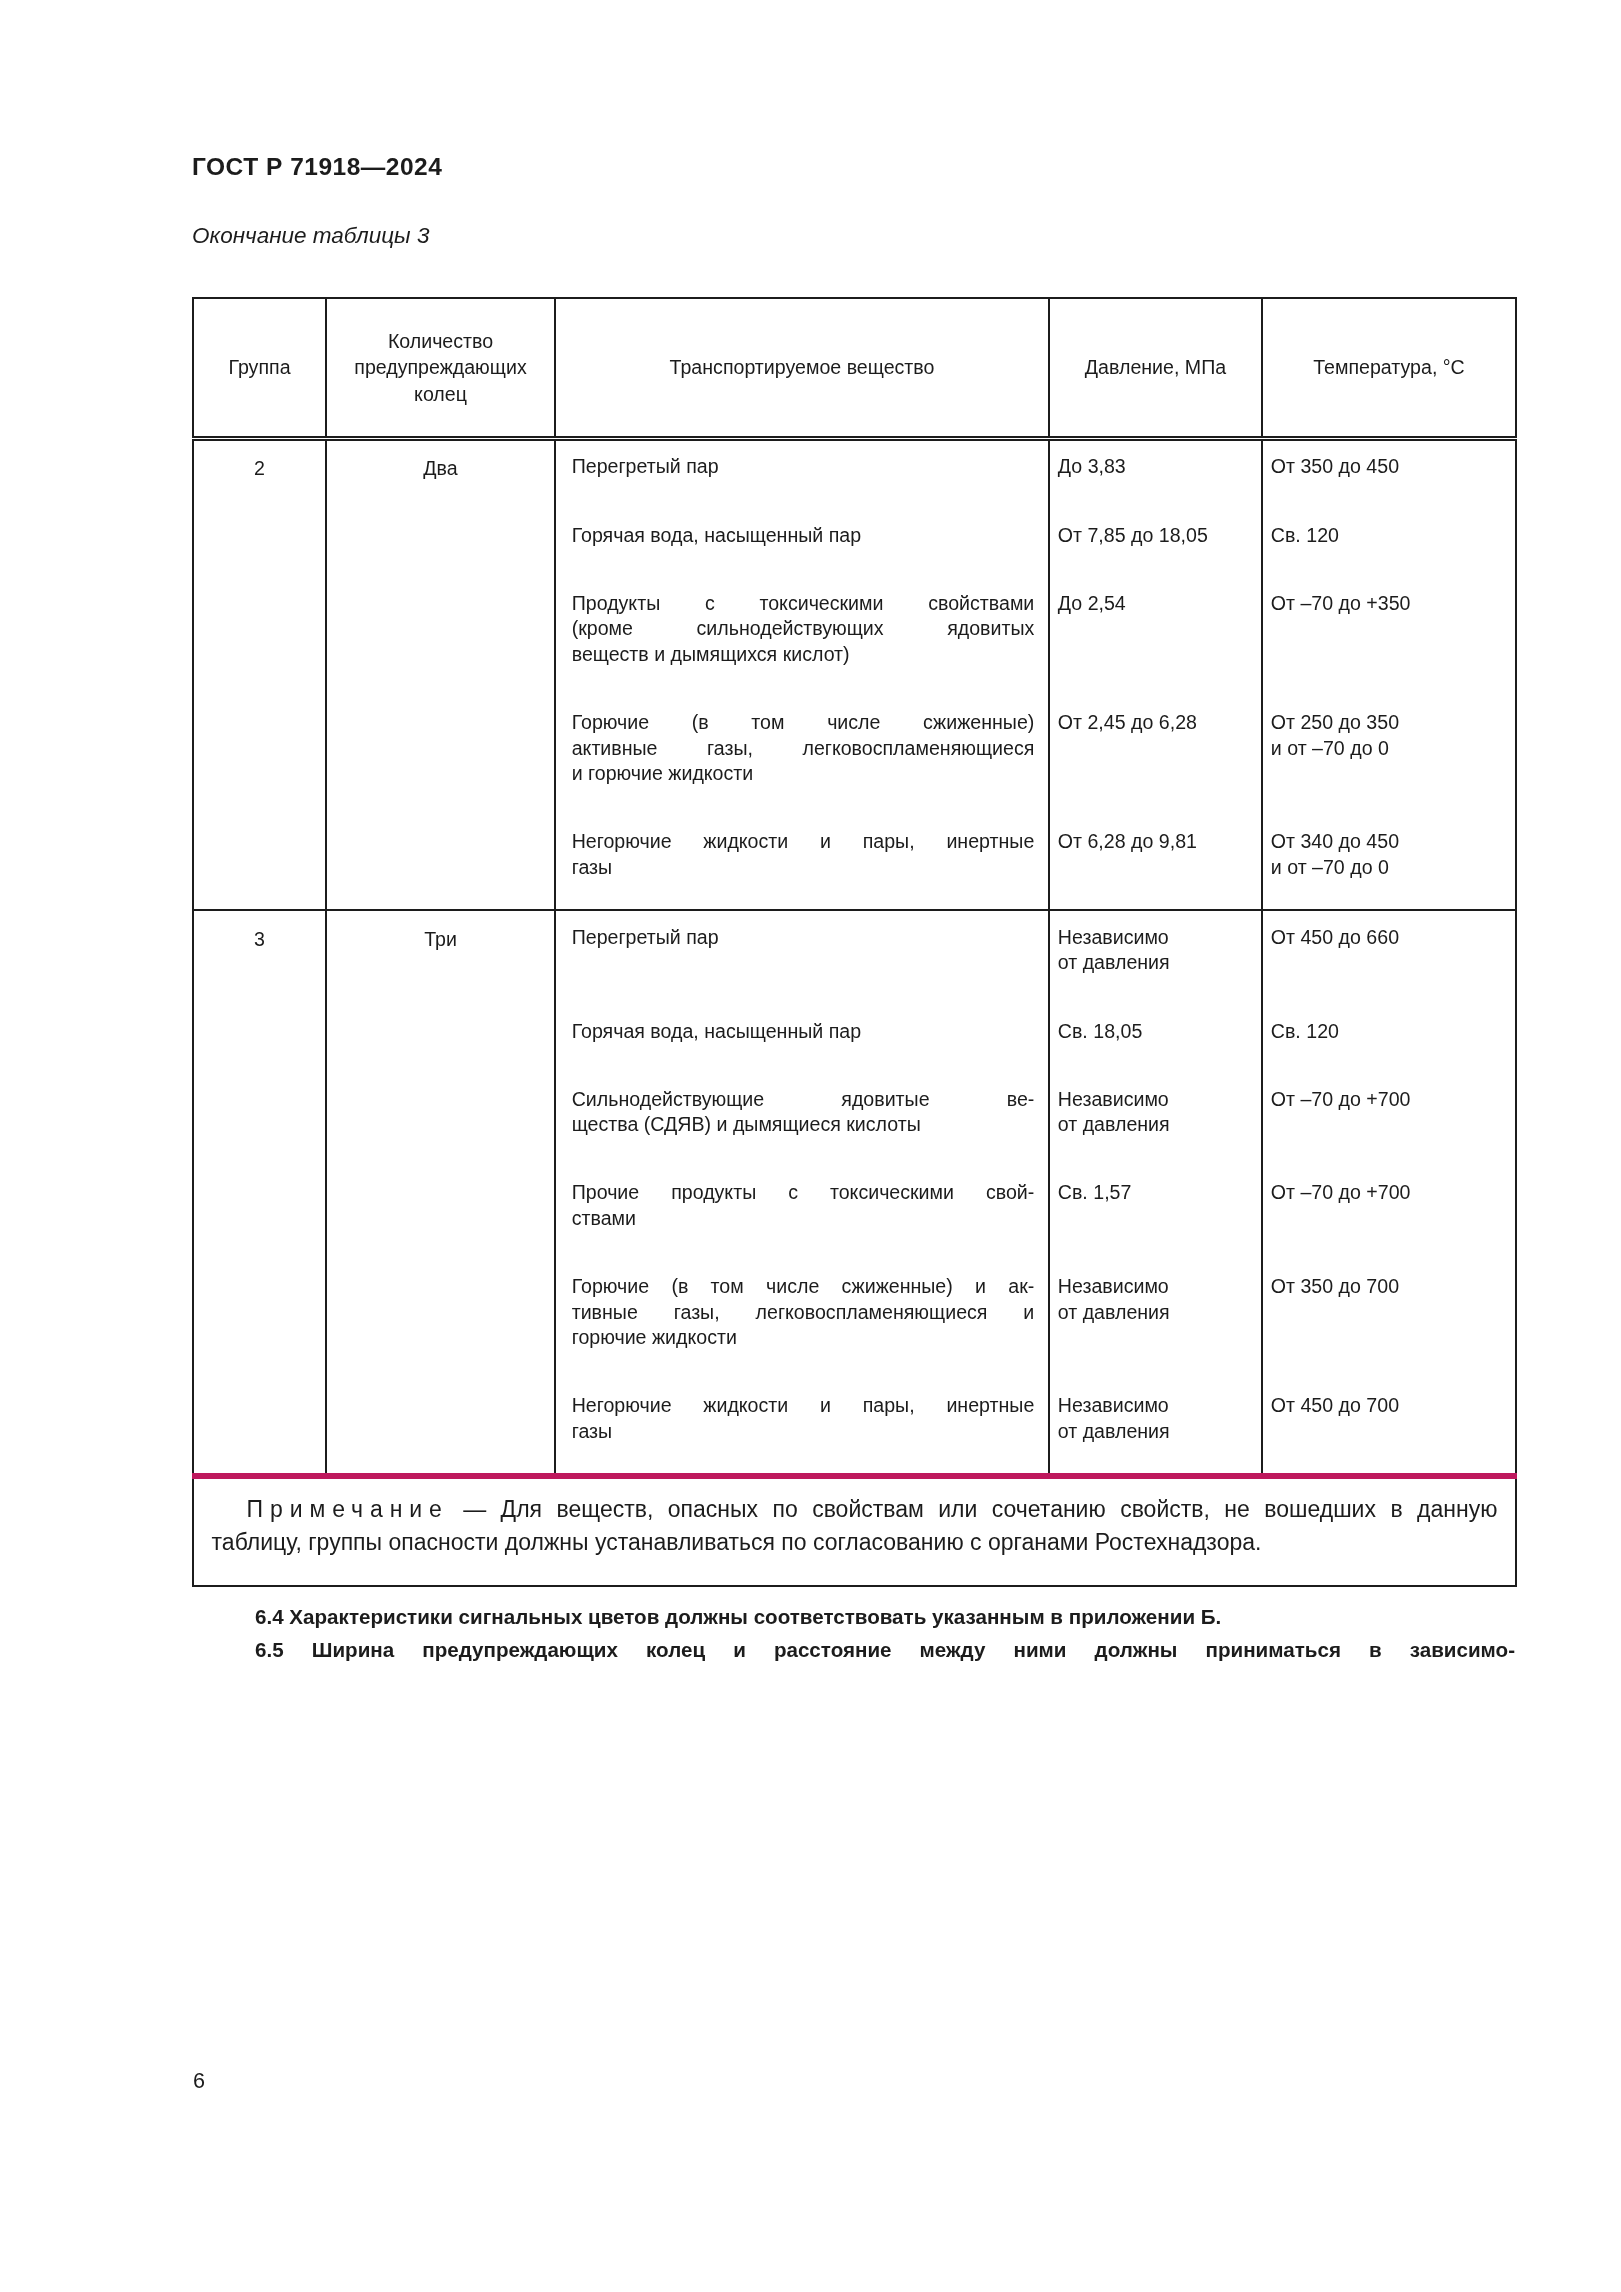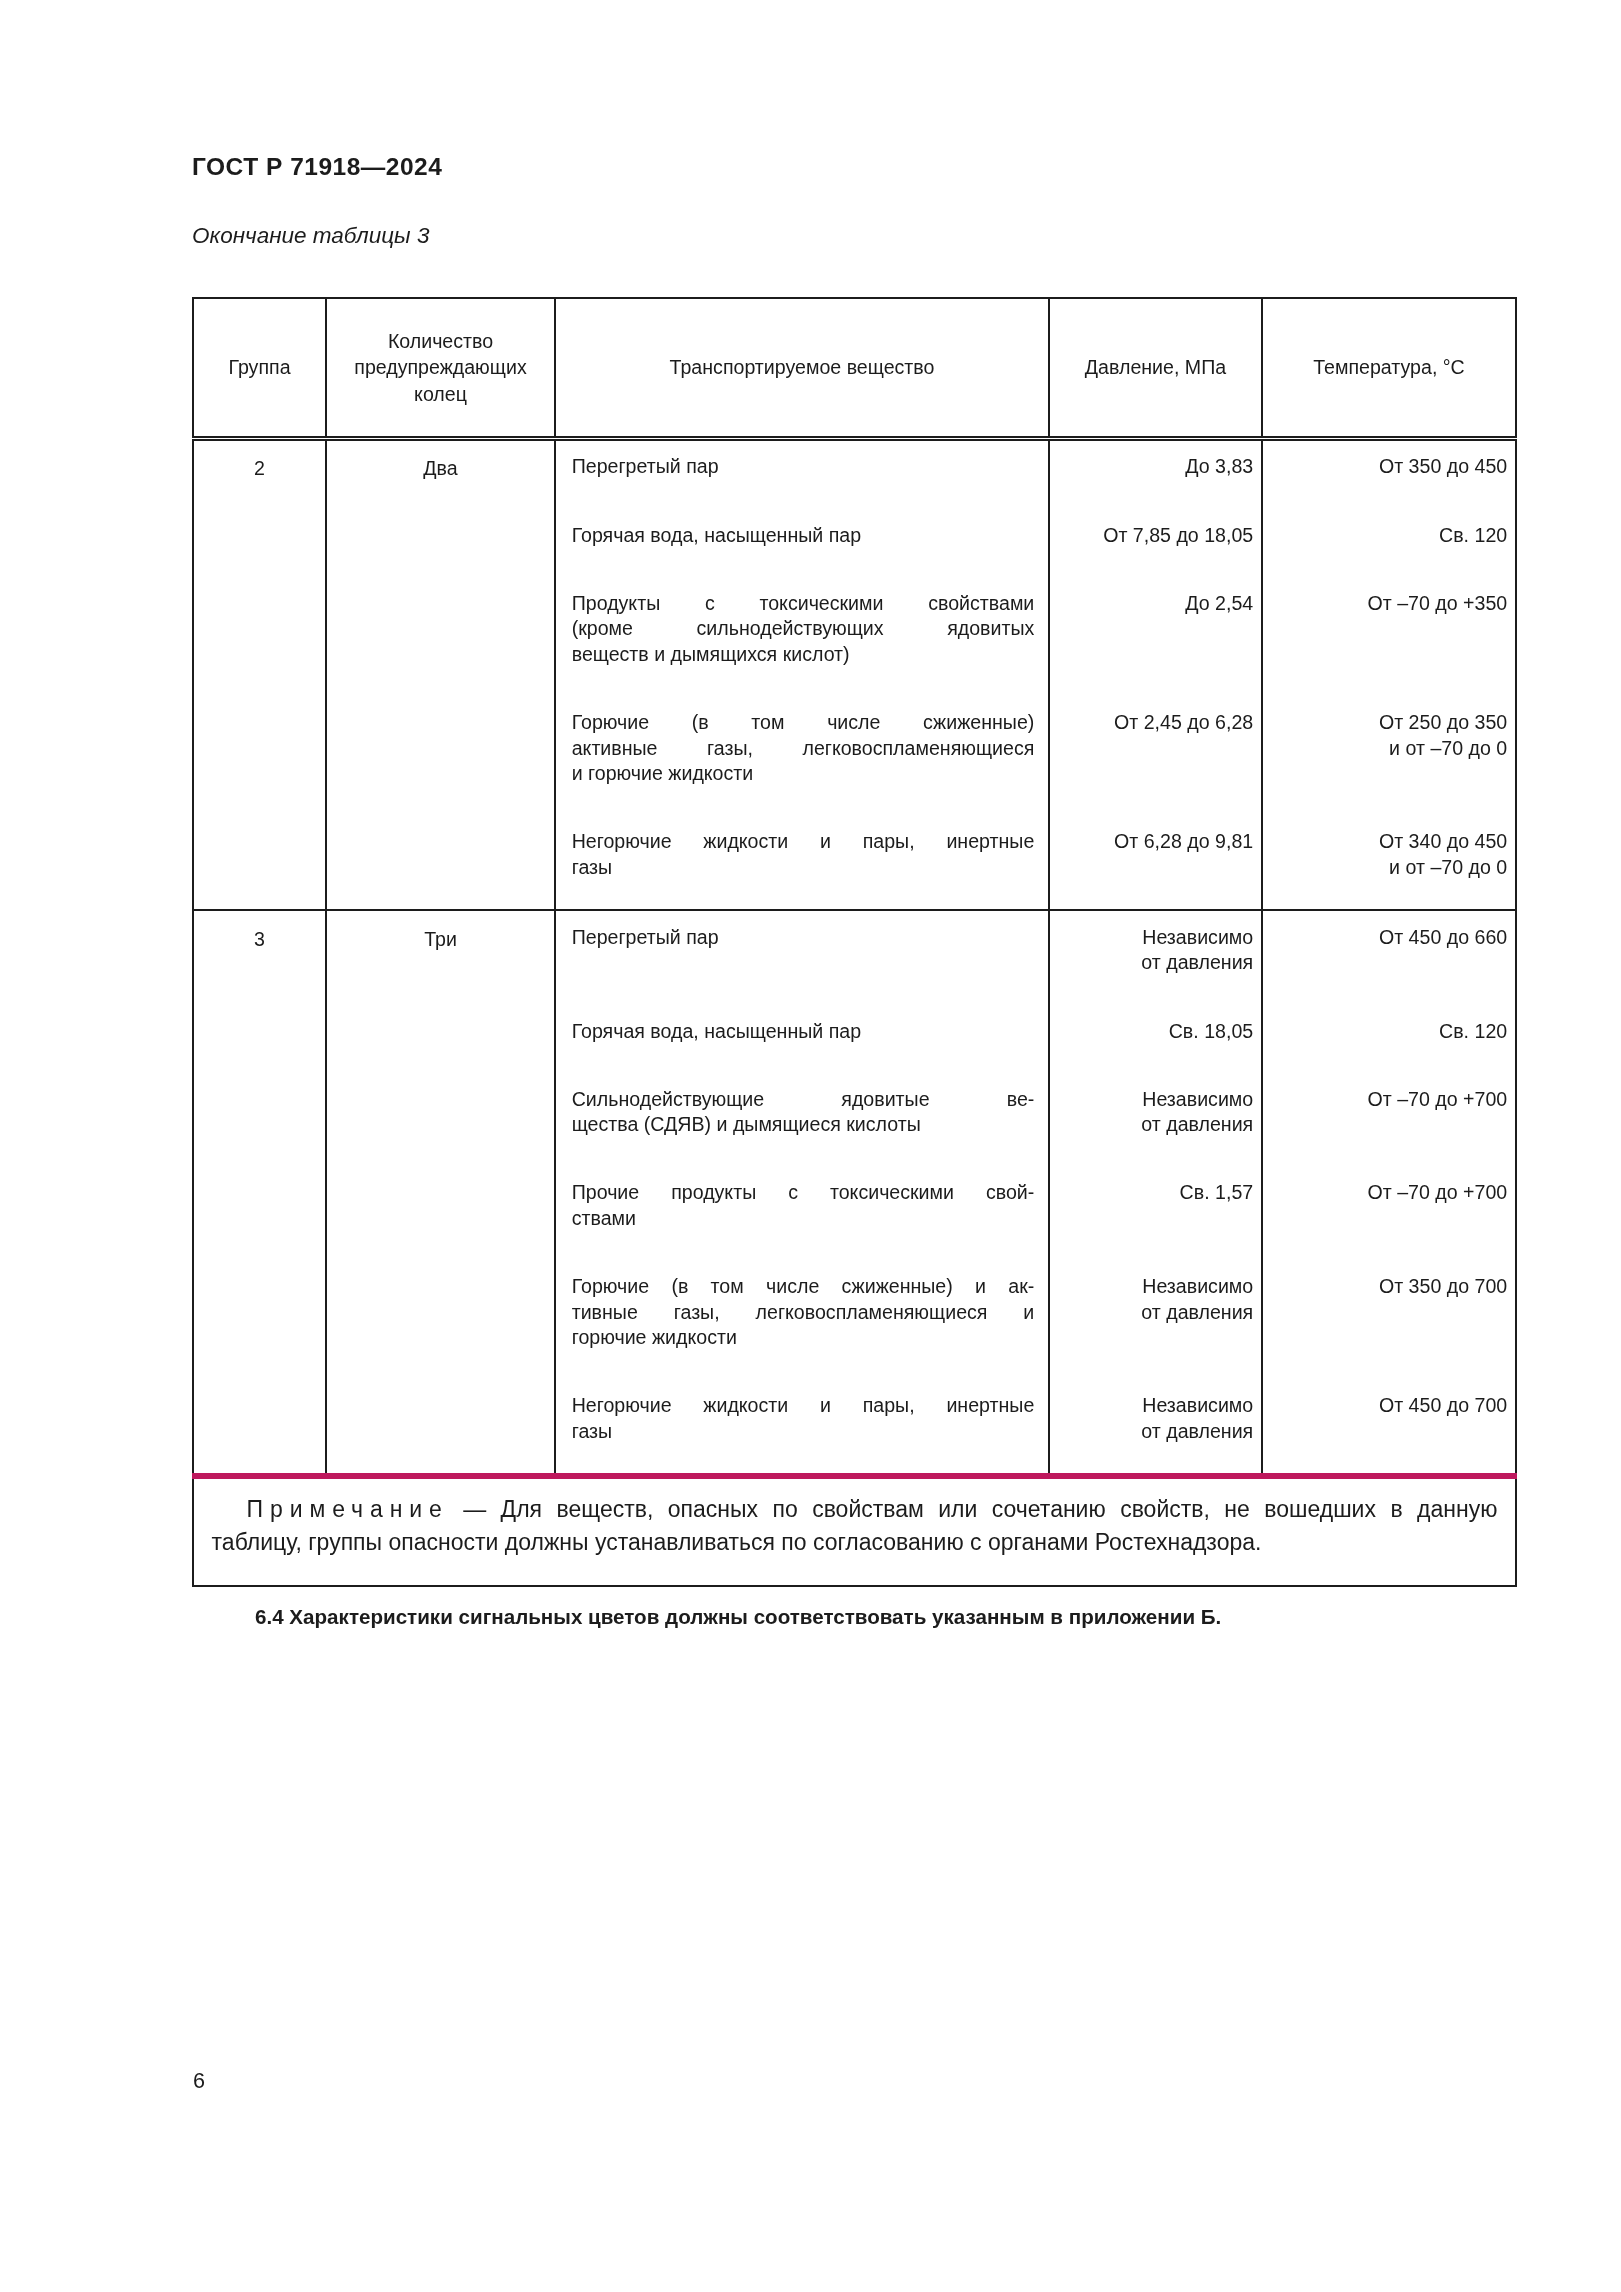--- a/index.html
+++ b/index.html
@@ -10,21 +10,21 @@
   .table-wrap{position:absolute;left:192px;top:297px;width:1323px;}
   table{width:1323px;border-collapse:collapse;table-layout:fixed;border:2.9px solid #1c1c1c;}
   th,td{border-color:#1c1c1c;}
   th{border:2px solid #1c1c1c;border-bottom:5.9px double #1c1c1c;font-weight:normal;
      font-size:19.6px;text-align:center;vertical-align:middle;height:125px;padding:5.9px 11.8px;line-height:1.35;}
   td{border-left:2px solid #1c1c1c;border-right:2px solid #1c1c1c;font-size:19.6px;
      vertical-align:top;line-height:25.5px;}
   tr.group-start td{border-top:2px solid #1c1c1c;}
   .cell-group,.cell-rings{text-align:center;padding-top:15.7px;}
   .cell-substance{padding:13.7px 13.7px 29px 15.7px;margin-top:39px;}
-  .cell-val{text-align:right;white-space:pre-line;padding:13.7px 7.8px 29px;margin-left:31px;}
+  .cell-val{text-align:left;white-space:pre-line;padding:13.7px 7.8px 29px;margin-left:31px;}
   .ln{text-align:justify;text-align-last:justify;}
   .ln-last{text-align-last:left;}
   tfoot td{border-top:6px solid #be185d;padding:13.7px 17.6px 25.5px 17.6px;font-size:23px;line-height:33px;}
   .note-line-first{text-align:justify;text-align-last:justify;text-indent:35px;}
   .note-line-last{text-align-last:left;}
   .note-label{letter-spacing:6.9px;}
   .paragraphs{position:absolute;left:192px;top:1600px;width:1323px;font-size:20.6px;line-height:33px;}
   .paragraphs .pln{text-align:justify;font-weight:bold;}
   .paragraphs .pln.jfirst{text-align-last:justify;}
   .paragraphs .pln.indent{text-indent:63px;}
@@ -165,19 +165,20 @@
         </tr>
       </tfoot>
     </table>
   </div>
 
   <div class="paragraphs">
       <div>
         <div class="pln indent">6.4  Характеристики сигнальных цветов должны соответствовать указанным в приложении Б.</div>
       </div>
       <div>
+        <div class="pln indent jfirst">6.5  Ширина предупреждающих колец и расстояние между ними должны приниматься в зависимо-</div>
       </div>
     </div>
 
   <div class="page-number">6</div>
 
 </div>
 
 
 </body></html>

